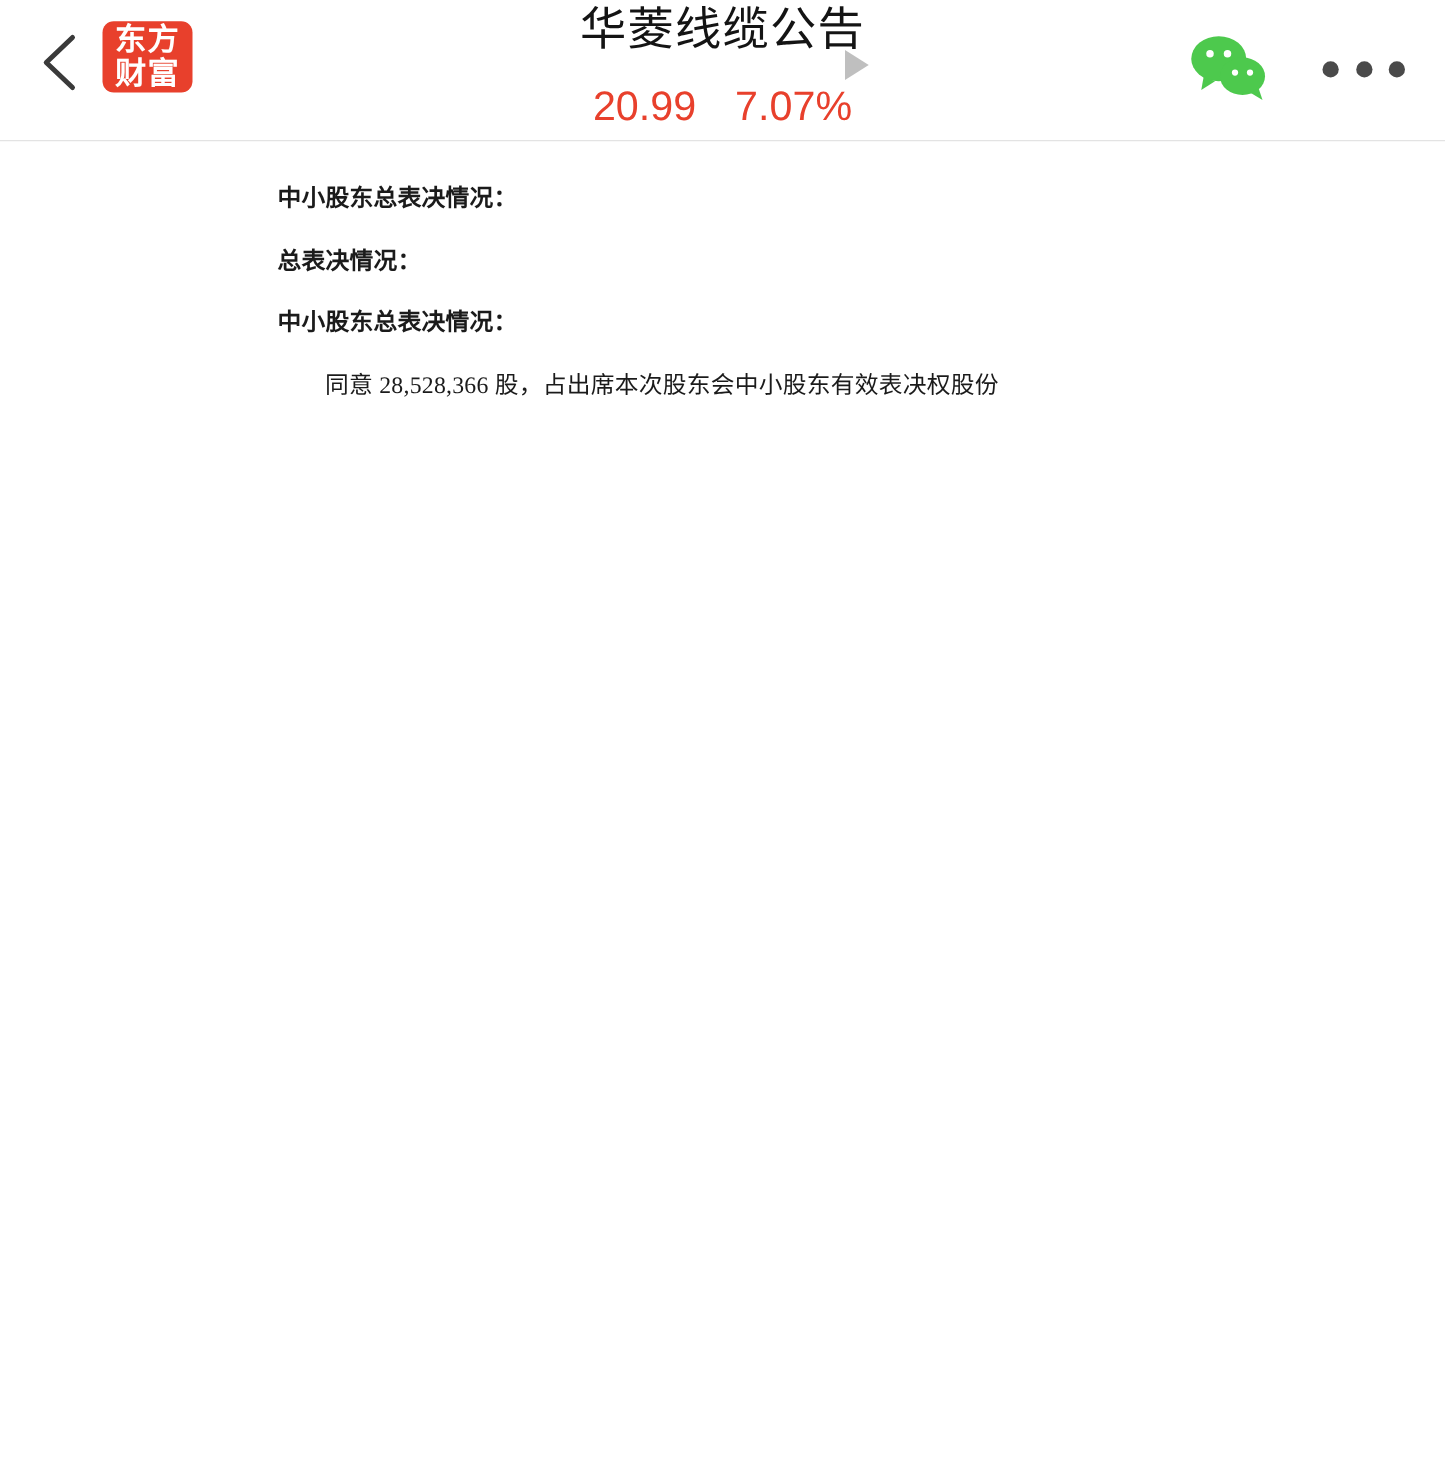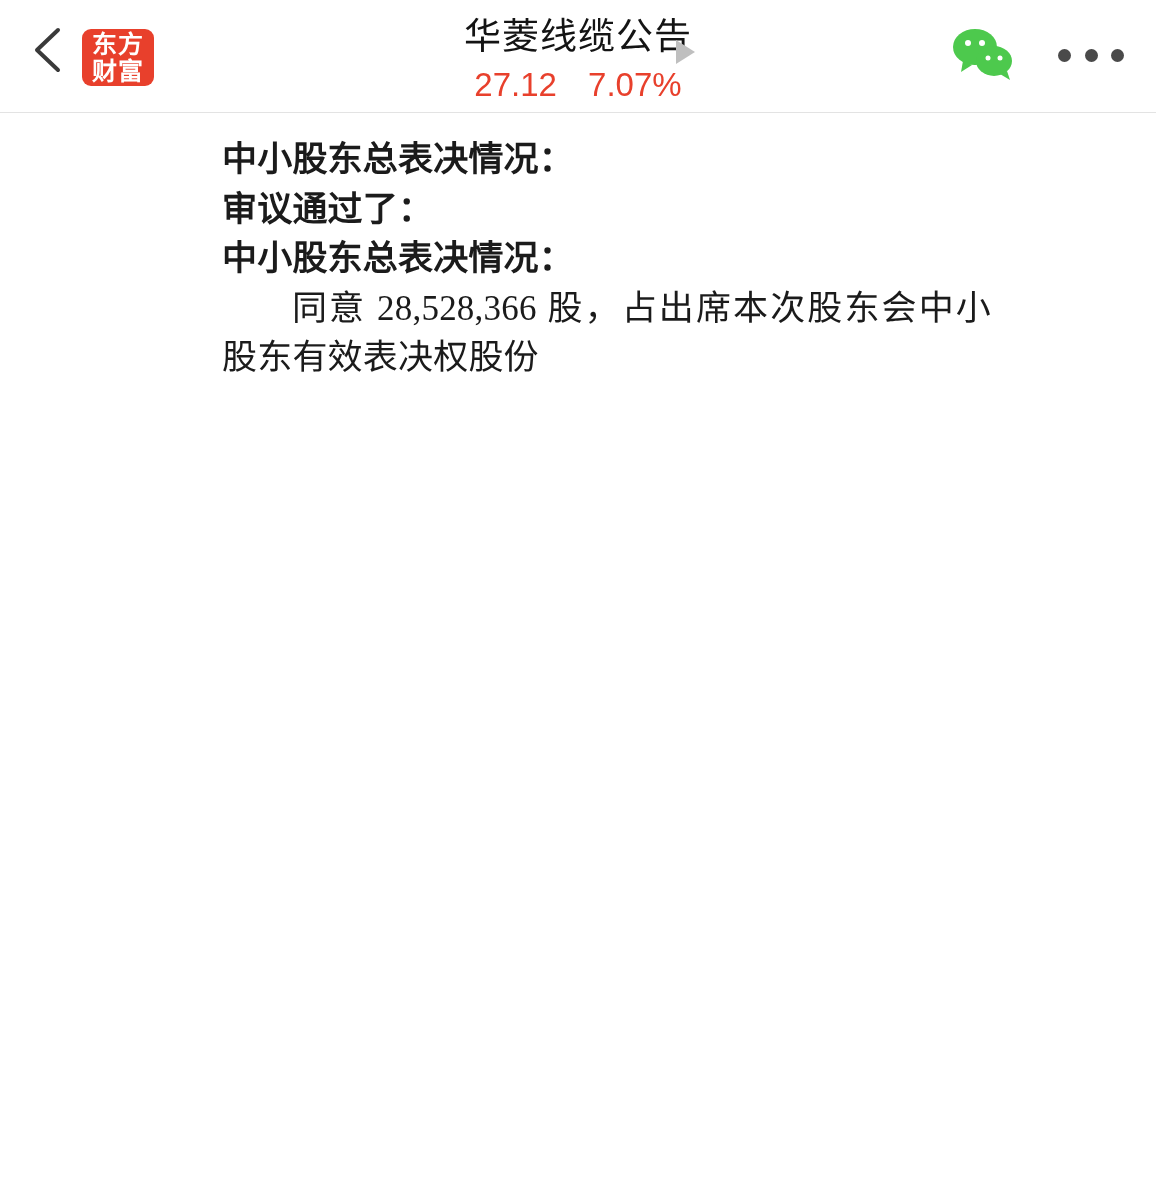--- a/index.html
+++ b/index.html
@@ -30,21 +30,21 @@
     top: 26px;
     width: 34px;
     height: 48px;
     cursor: pointer;
   }
   .back-arrow svg { display: block; }
 
   .logo {
     position: absolute;
     left: 82px;
-    top: 29px;
+    top: 17px;
     width: 72px;
     height: 57px;
     background: #e8402c;
     border-radius: 9px;
     color: #ffffff;
     font-family: "Liberation Sans", sans-serif;
     font-weight: bold;
     font-size: 25px;
     line-height: 27px;
     text-align: center;
@@ -55,21 +55,21 @@
     flex-direction: column;
     justify-content: center;
     align-items: center;
   }
   .logo span { display: block; }
 
   .title-wrap {
     position: absolute;
     left: 0;
     right: 0;
-    top: 13px;
+    top: 0;
     text-align: center;
     pointer-events: none;
   }
   .stock-title {
     font-family: "Liberation Sans", sans-serif;
     font-size: 37px;
     line-height: 48px;
     color: #141414;
     letter-spacing: 1px;
     display: inline-block;
@@ -125,21 +125,21 @@
   }
 
   
   .article {
     position: relative;
     padding: 22px 165px 0 222px;
     box-sizing: border-box;
   }
   .article p {
     margin: 0 0 0 0;
-    font-size: 35px;
+    font-size: 19px;
     line-height: 49.5px;
     letter-spacing: 0.2px;
     text-align: justify;
     text-justify: inter-ideograph;
   }
   .heading {
     font-weight: bold;
     margin-bottom: 0;
   }
   .indent {
@@ -166,21 +166,21 @@
     <span>财富</span>
   </div>
 
   <div class="title-wrap">
     <div class="stock-title">华菱线缆公告</div>
   </div>
 
   <div class="play-triangle"></div>
 
   <div class="quote-row">
-    <span class="price">27.12</span>
+    <span class="price">20.99</span>
     <span class="change">7.07%</span>
   </div>
 
   <div class="wechat-icon">
     <svg width="62" height="52" viewBox="0 0 62 52" xmlns="http://www.w3.org/2000/svg">
       <ellipse cx="24" cy="19" rx="22" ry="18" fill="#4dc94d"></ellipse>
       <polygon points="12,33 10,44 21,37" fill="#4dc94d"></polygon>
       <circle cx="17" cy="15" r="3" fill="#ffffff"></circle>
       <circle cx="31" cy="15" r="3" fill="#ffffff"></circle>
       <ellipse cx="43" cy="33" rx="18" ry="15" fill="#4dc94d"></ellipse>
@@ -193,16 +193,16 @@
   <div class="more-dots">
     <i></i>
     <i></i>
     <i></i>
   </div>
 
 </div>
 
 <div class="article">
   <p class="heading">中小股东总表决情况：</p>
-  <p class="heading">审议通过了：</p>
+  <p class="heading">总表决情况：</p>
   <p class="heading">中小股东总表决情况：</p>
   <p class="indent">同意 28,528,366 股，占出席本次股东会中小股东有效表决权股份</p>
 </div>
 
 </body></html>

